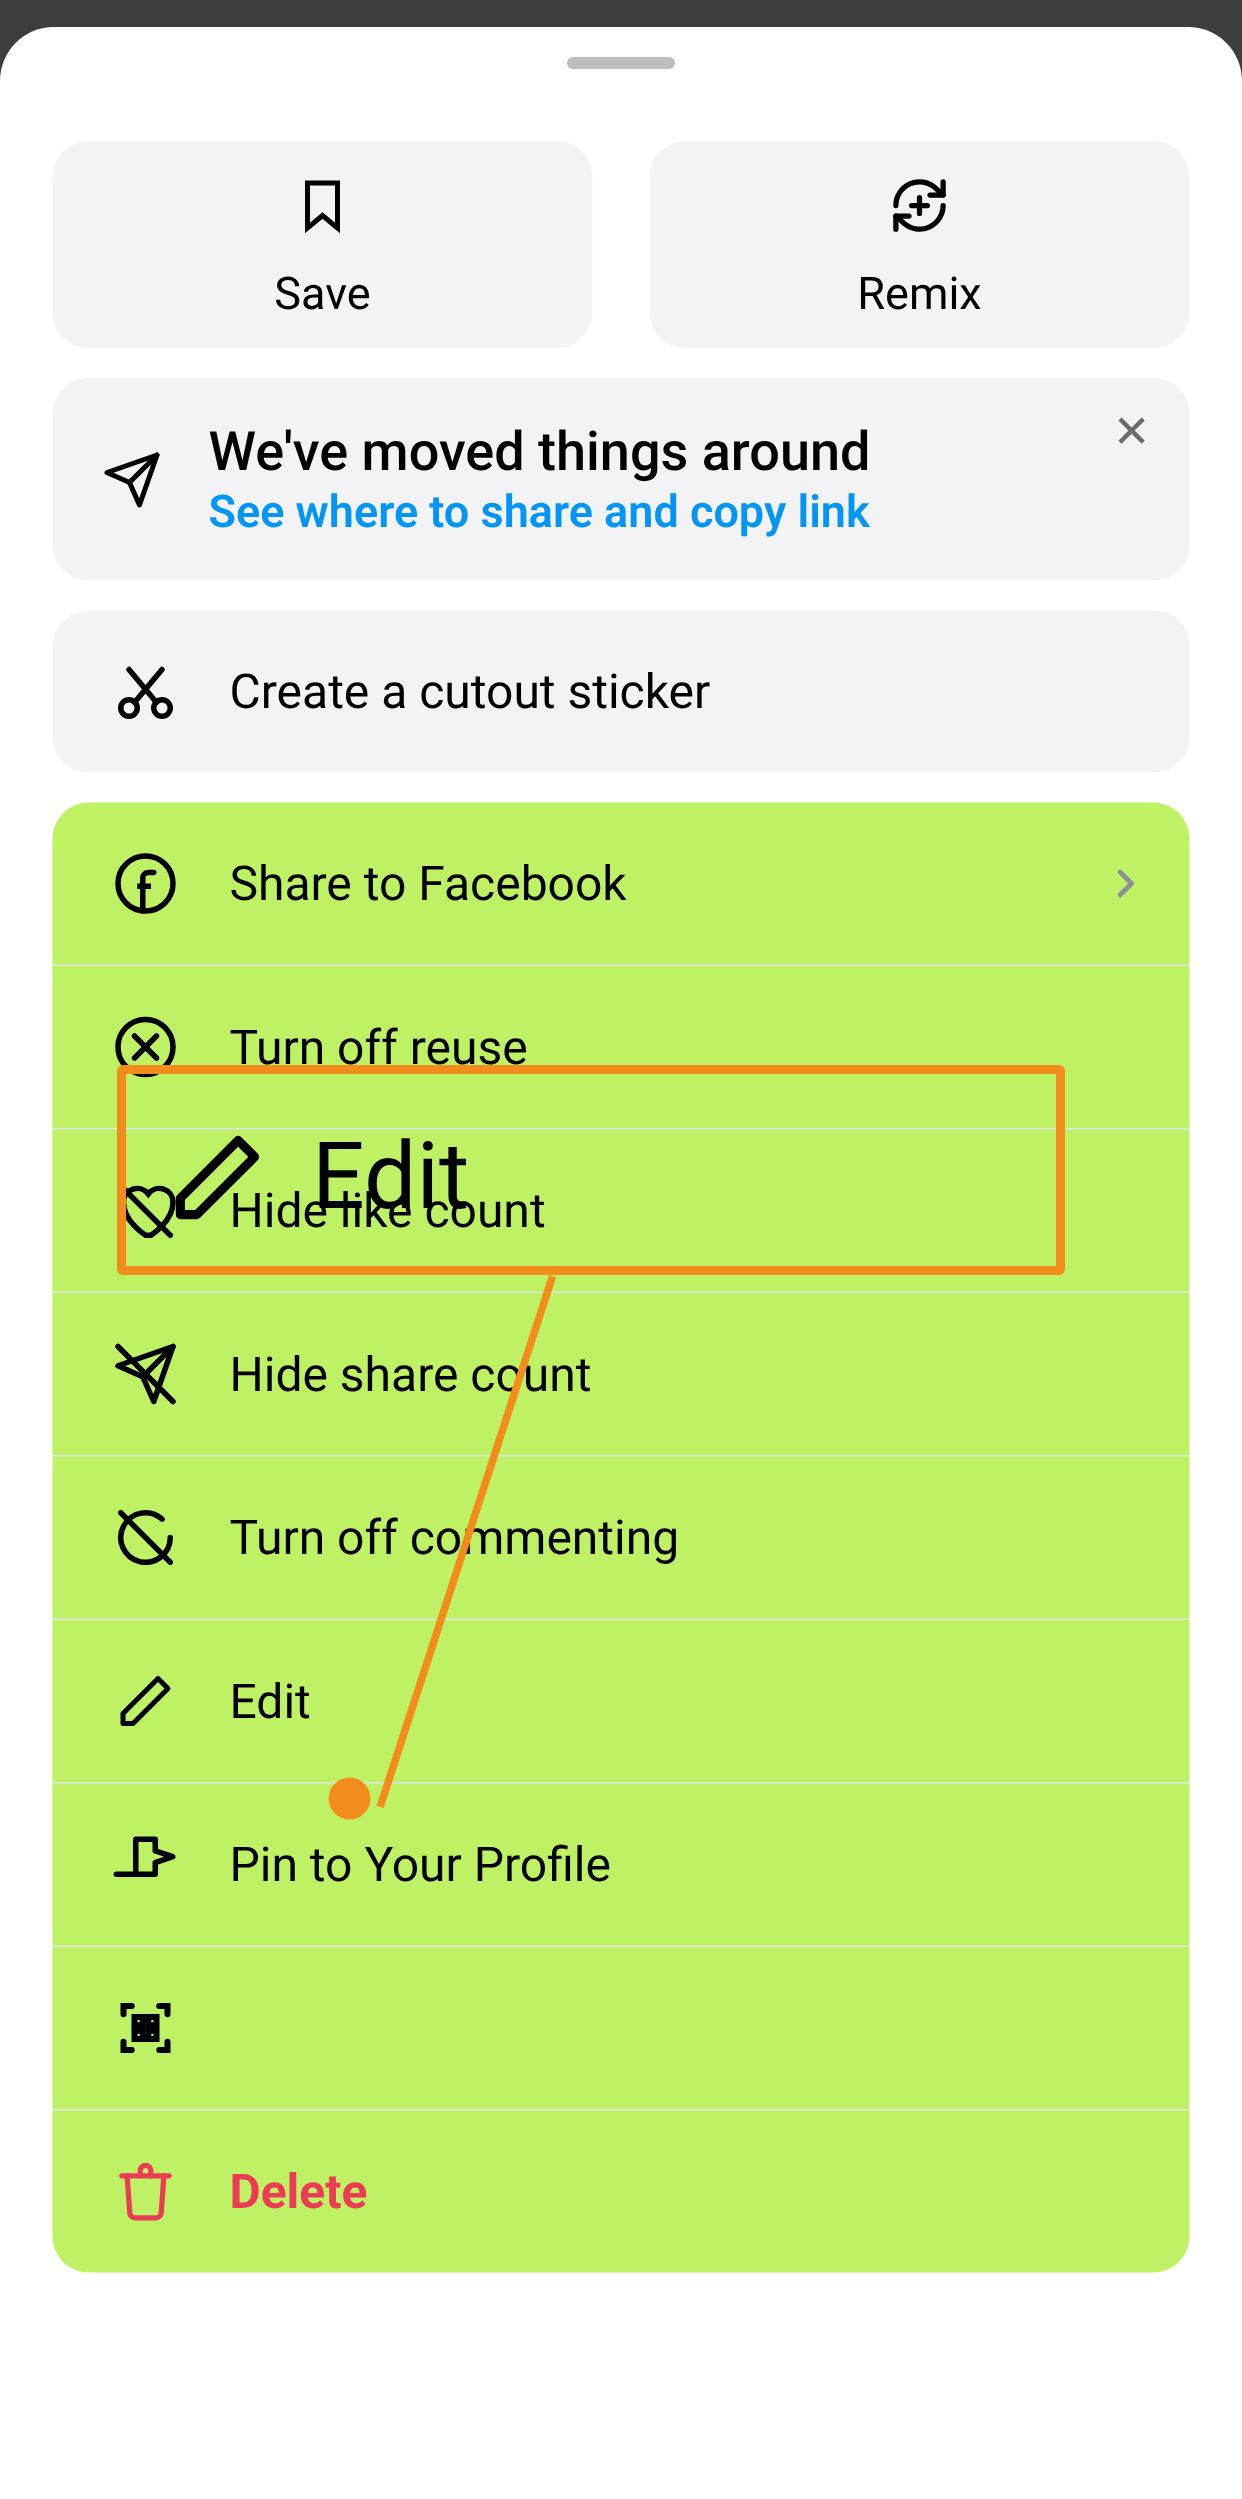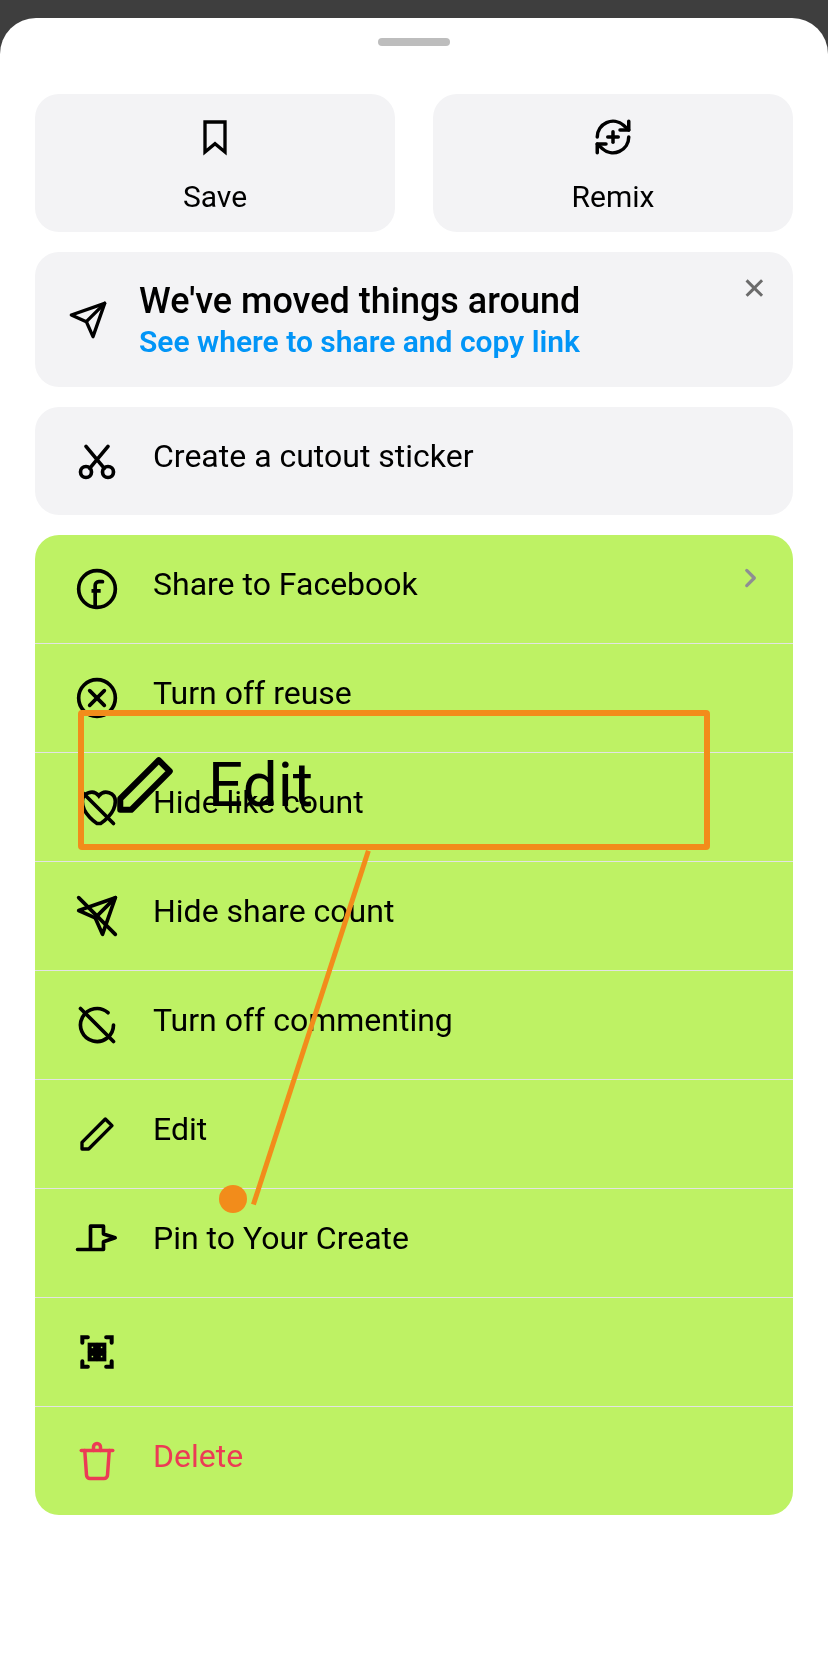--- a/index.html
+++ b/index.html
@@ -87,26 +87,27 @@
     border-radius: 24px;
     padding: 0;
   }
   .list-card {
     background: #bef264;
     border-radius: 24px;
     overflow: hidden;
   }
   .menu-item {
     display: flex;
+    align-items: center;
     padding: 30px 30px 30px 38px;
     border-bottom: 1px solid #e3e3e4;
     cursor: pointer;
     position: relative;
   }
-  .list-card .menu-item:last-child { border-bottom: none; }
+  .list-card .menu-item:last-child { border-bottom: none; font-weight: bold; }
   .menu-item .icon-slot {
     width: 48px;
     height: 48px;
     display:flex; align-items:center; justify-content:center;
     margin-right: 32px;
     flex-shrink: 0;
   }
   .menu-item .label {
     font-size: 32px;
     color: #000;
@@ -284,21 +285,21 @@
         </span>
         <span class="label">Edit</span>
       </div>
 
       <div class="menu-item">
         <span class="icon-slot">
           <svg viewBox="0 0 24 24" width="44" height="44" fill="none" stroke="#000" stroke-width="2" stroke-linecap="round" stroke-linejoin="round">
             <path d="M12 17l-5 5 5-5zm0 0l5-5-3-3 3-6-6 3-3-3-5 5 3 3z" transform="rotate(45 12 12)"></path>
           </svg>
         </span>
-        <span class="label">Pin to Your Create</span>
+        <span class="label">Pin to Your Profile</span>
       </div>
 
       <div class="menu-item">
         <span class="icon-slot">
           <svg viewBox="0 0 24 24" width="44" height="44" fill="none" stroke="#000" stroke-width="2.2" stroke-linecap="round">
             <path d="M4 7V4h3M20 7V4h-3M4 17v3h3M20 17v3h-3"></path>
             <rect x="8" y="8" width="3" height="3"></rect>
               <rect x="13" y="8" width="3" height="3"></rect>
             <rect x="8" y="13" width="3" height="3"></rect>
               <rect x="13" y="13" width="3" height="3"></rect>

